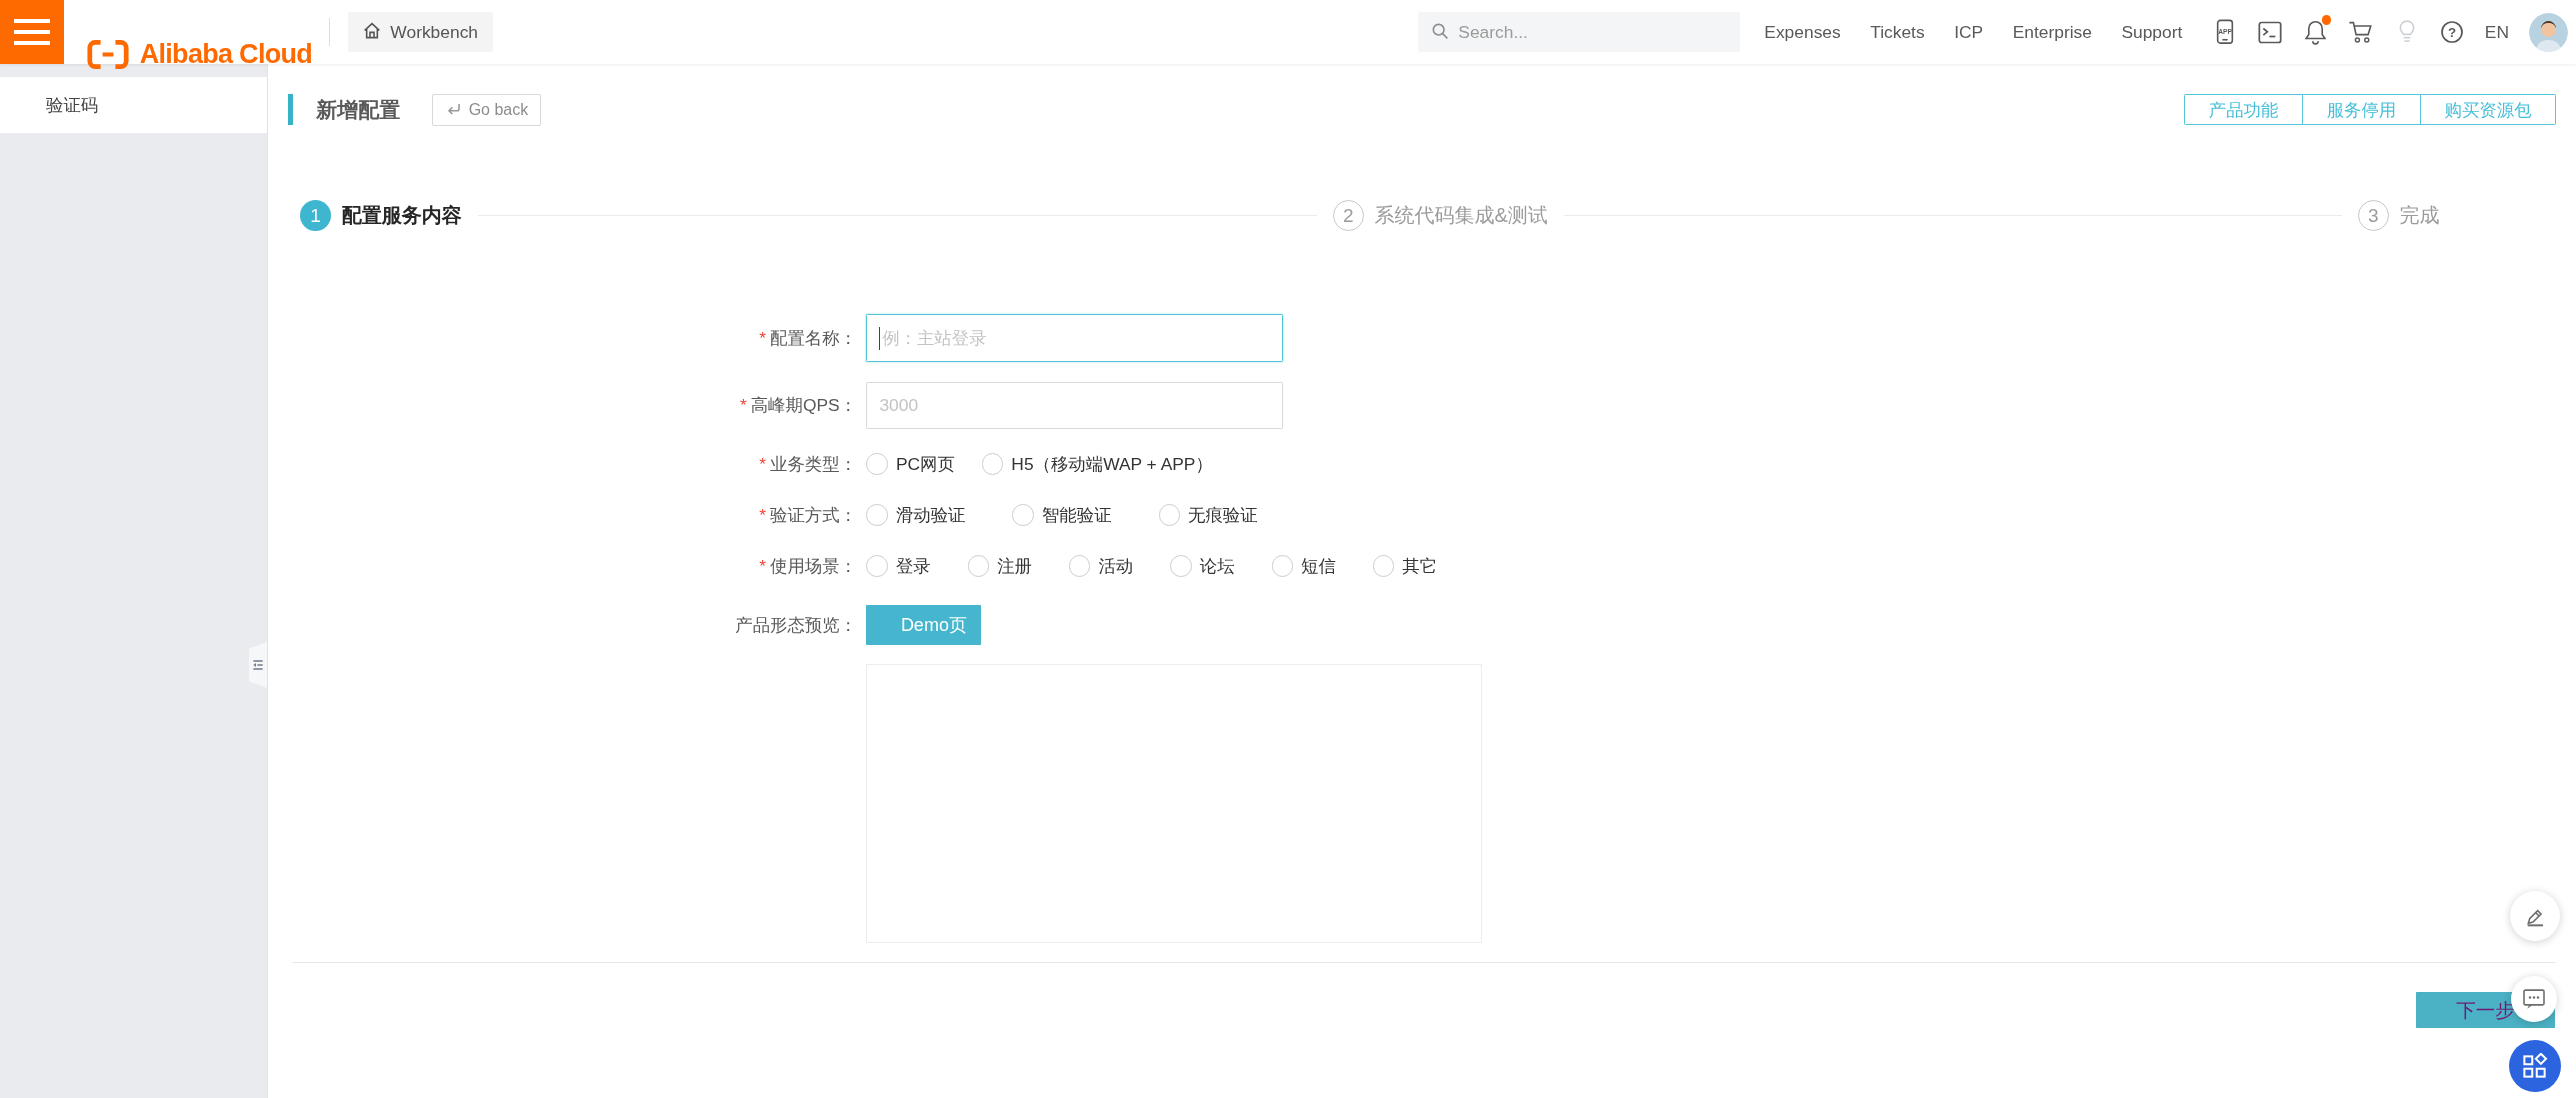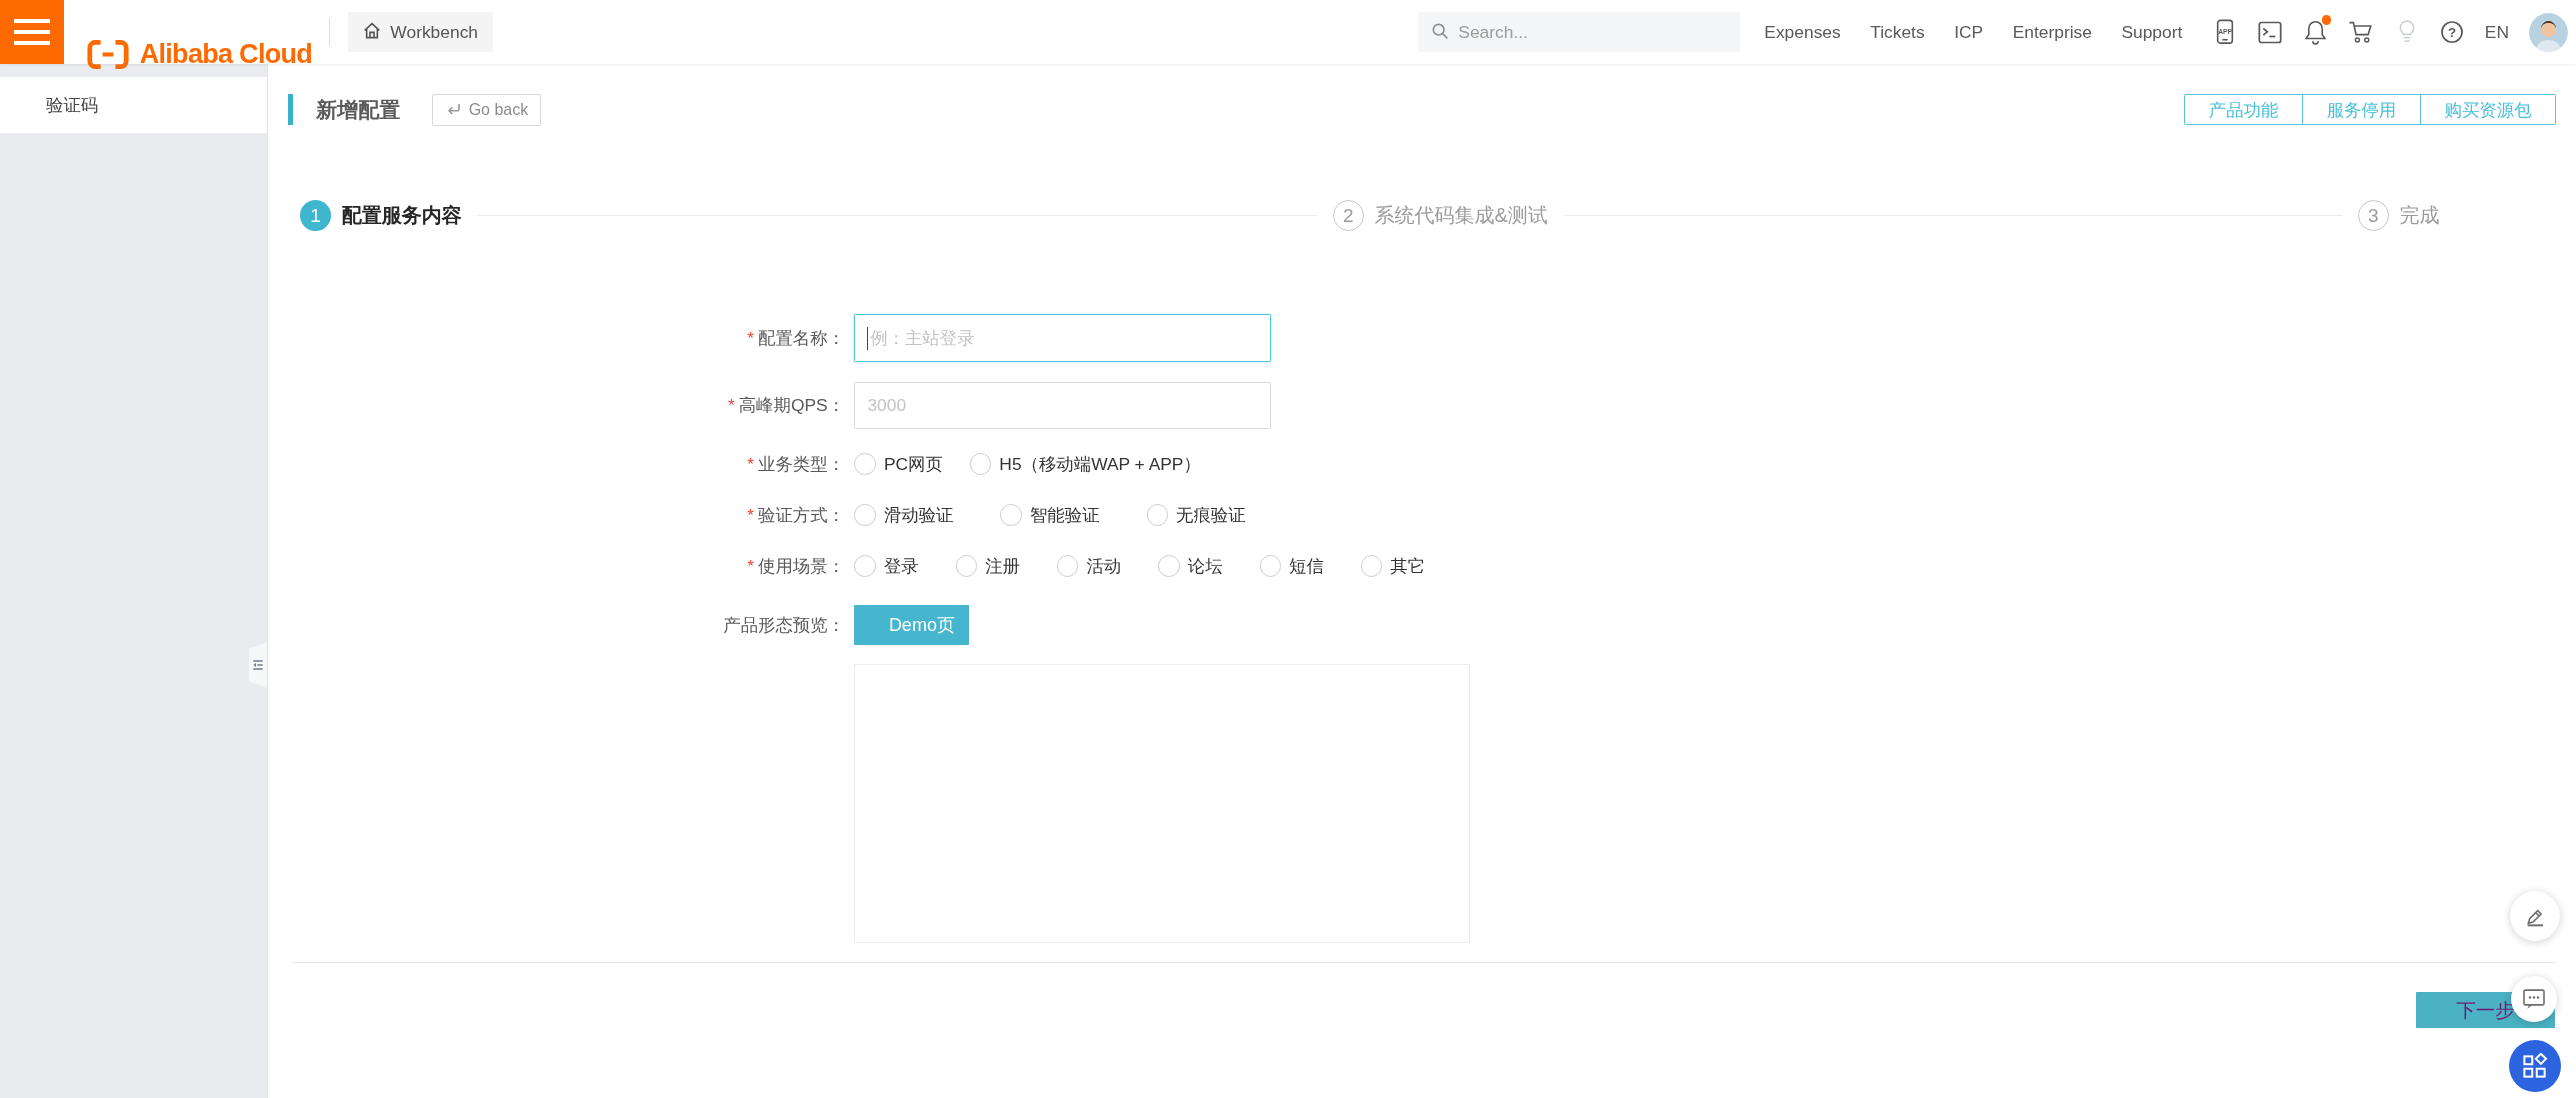--- a/index.html
+++ b/index.html
@@ -67,21 +67,21 @@
                  align-items:center; justify-content:center; font-size:19px; }
   .step-circle.active { background:#3fb6cf; color:#fff; }
   .step-circle.inactive { background:#fff; border:1.3px solid #c8c8c8; color:#9b9b9b; }
   .step-label { margin-left:10.7px; font-size:20px; white-space:nowrap; }
   .step-label.active { color:#262626; font-weight:bold; }
   .step-label.inactive { color:#9b9b9b; }
   .step-conn { height:1.3px; background:#ebebeb; margin:0 16px; flex:0 0 auto; }
   .conn1 { width:839px; } .conn2 { width:778px; }
 
   
-  .form { position:absolute; top:250px; left:0; right:0; }
+  .form { position:absolute; top:250px; left:12px; right:0; }
   .form-row { display:flex; align-items:center; }
   .f-label { width:577px; flex:0 0 auto; text-align:right; font-size:17.4px; color:#595959; white-space:nowrap; }
   .req { color:#f04134; margin-right:4px; font-size:17.4px; }
   .f-control { margin-left:9.4px; display:flex; align-items:center; }
   .row-name { height:48px; margin-bottom:19.5px; }
   .row-qps { height:47px; margin-bottom:24px; }
   .row-radios { height:23px; margin-bottom:28px; }
   .row-scene { margin-bottom:27px; }
   .row-demo { height:40px; margin-bottom:19.5px; }
 

